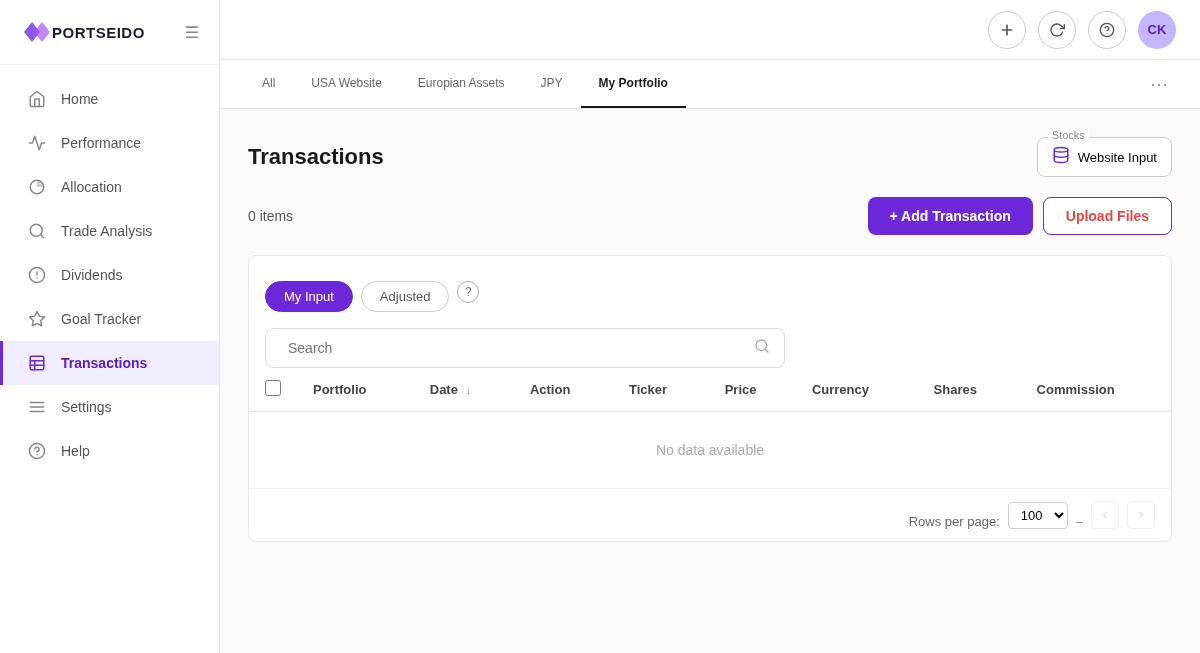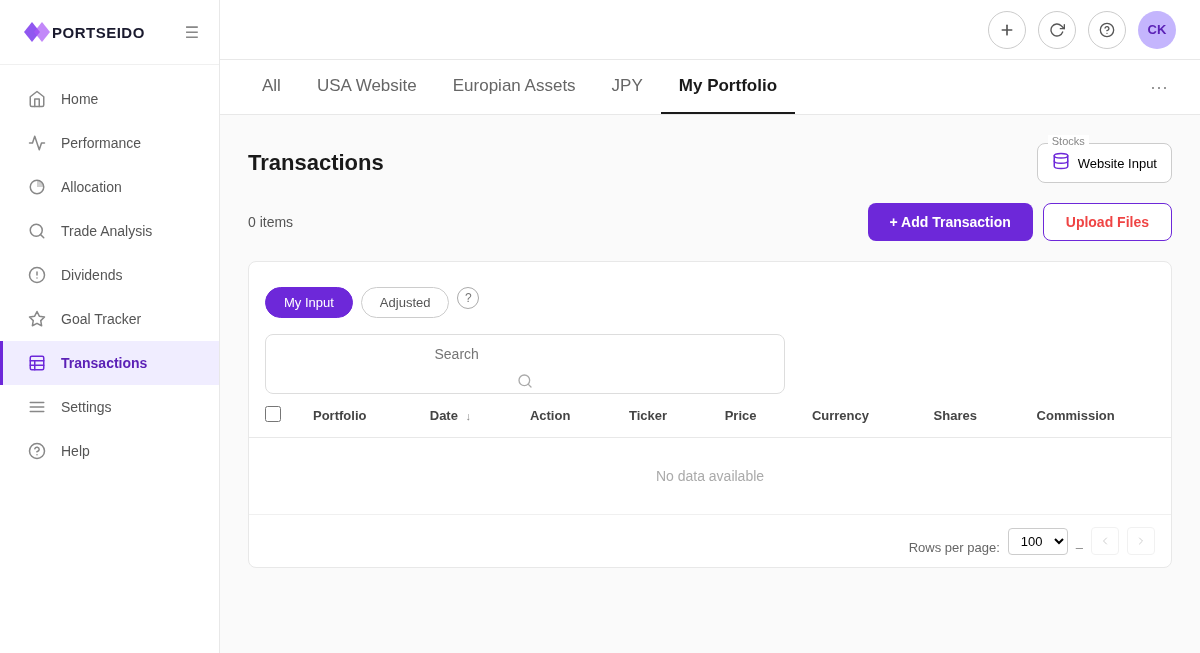--- a/index.html
+++ b/index.html
@@ -120,21 +120,21 @@
     .tabs-bar {
       background: #fff;
       border-bottom: 1px solid #e8e8e8;
       padding: 0 24px;
       display: flex;
       align-items: center;
       gap: 0;
     }
     .tab {
       padding: 16px 18px;
-      font-size: 17px;
+      font-size: 12px;
       color: #666;
       cursor: pointer;
       border-bottom: 2px solid transparent;
       white-space: nowrap;
     }
     .tab.active {
       color: #1a1a1a;
       font-weight: 600;
       border-bottom-color: #1a1a1a;
     }
@@ -261,21 +261,20 @@
     
     .search-bar {
       display: flex;
       align-items: center;
       background: #fff;
       border: 1px solid #ddd;
       border-radius: 8px;
       padding: 0 14px;
       margin-bottom: 0;
       width: 520px;
-      flex-direction: column;
     }
     .search-input {
       flex: 1;
       border: none;
       outline: none;
       font-size: 14px;
       color: #333;
       padding: 11px 8px;
       background: transparent;
     }

